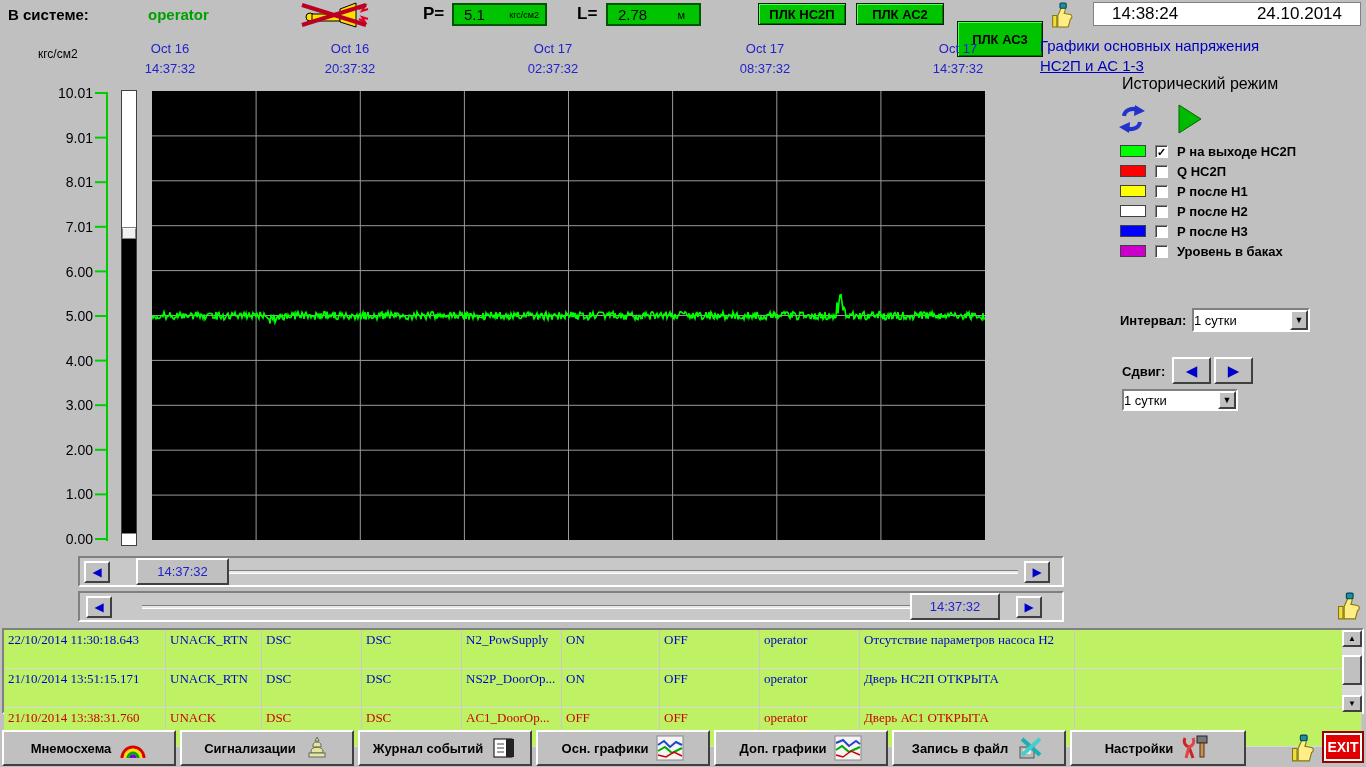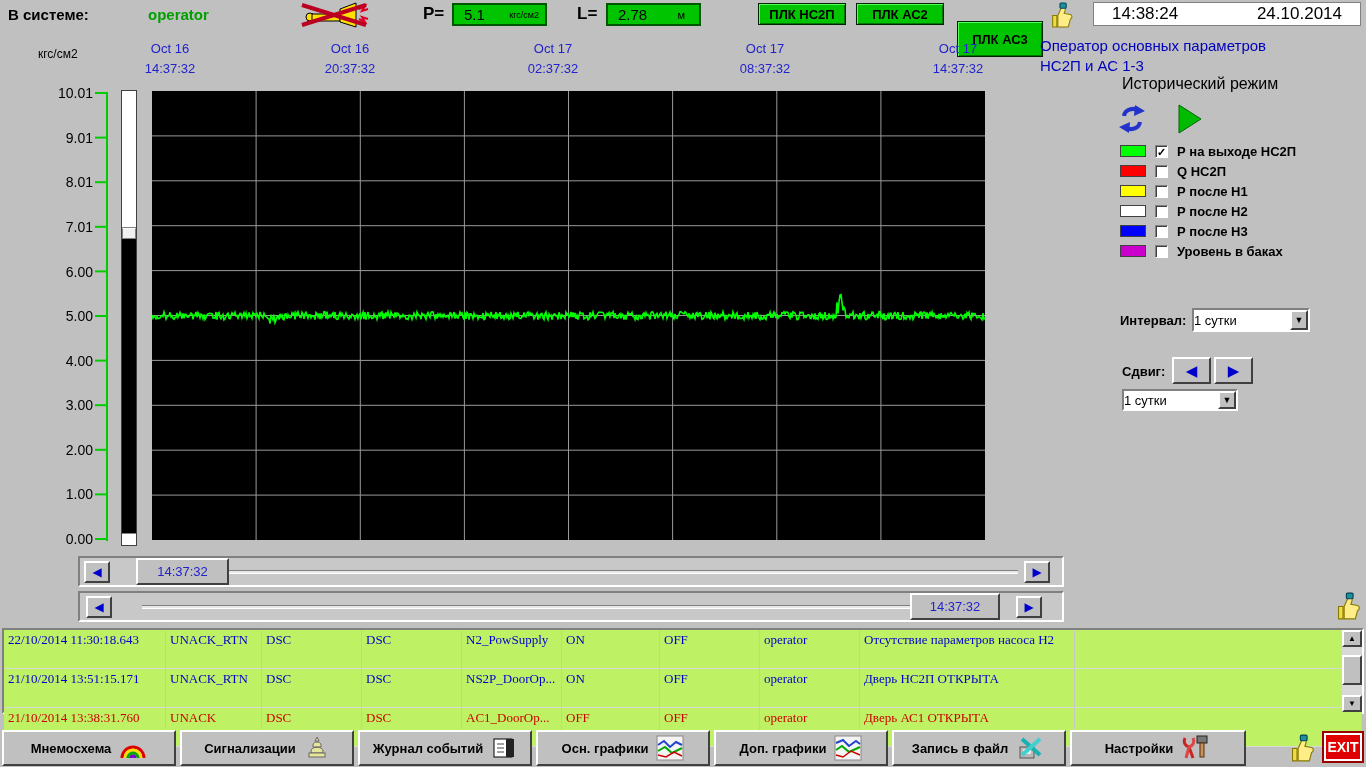--- a/index.html
+++ b/index.html
@@ -152,22 +152,22 @@
     <line x1="0" y1="179.6" x2="833" y2="179.6" stroke="#9a9a9a" stroke-width="1"></line>
     <line x1="0" y1="224.5" x2="833" y2="224.5" stroke="#9a9a9a" stroke-width="1"></line>
     <line x1="0" y1="269.4" x2="833" y2="269.4" stroke="#9a9a9a" stroke-width="1"></line>
     <line x1="0" y1="314.3" x2="833" y2="314.3" stroke="#9a9a9a" stroke-width="1"></line>
     <line x1="0" y1="359.2" x2="833" y2="359.2" stroke="#9a9a9a" stroke-width="1"></line>
     <line x1="0" y1="404.1" x2="833" y2="404.1" stroke="#9a9a9a" stroke-width="1"></line>
     <polyline points="0,223.9 1,227.2 2,225.2 3,226.0 4,227.7 5,225.4 6,227.5 7,227.4 8,226.9 9,225.1 10,224.3 11,225.5 12,221.0 13,224.0 14,228.0 15,225.8 16,225.4 17,224.6 18,221.3 19,226.0 20,225.0 21,227.4 22,228.2 23,226.4 24,226.4 25,221.8 26,226.4 27,224.2 28,221.4 29,223.5 30,227.5 31,222.3 32,227.2 33,223.2 34,223.5 35,225.7 36,226.2 37,225.5 38,224.0 39,222.1 40,222.9 41,228.3 42,224.2 43,224.2 44,221.0 45,226.4 46,221.6 47,223.5 48,226.8 49,223.2 50,224.0 51,227.5 52,223.4 53,228.5 54,226.8 55,223.8 56,223.0 57,222.5 58,222.4 59,222.5 60,222.7 61,227.1 62,226.8 63,227.3 64,221.0 65,228.7 66,222.2 67,221.4 68,225.9 69,227.7 70,225.7 71,223.6 72,228.8 73,227.8 74,225.5 75,223.1 76,222.1 77,227.3 78,227.7 79,225.0 80,221.8 81,223.3 82,223.8 83,221.2 84,224.9 85,224.5 86,227.2 87,224.2 88,222.3 89,222.5 90,226.8 91,224.0 92,221.6 93,225.1 94,222.2 95,227.5 96,225.3 97,221.5 98,225.5 99,224.6 100,227.2 101,221.6 102,222.9 103,222.9 104,225.8 105,222.6 106,225.4 107,227.6 108,220.9 109,223.9 110,225.6 111,227.0 112,222.4 113,224.8 114,225.7 115,226.2 116,227.6 117,228.1 118,232.5 119,223.7 120,226.8 121,228.9 122,223.6 123,231.7 124,229.3 125,225.9 126,225.3 127,228.5 128,222.8 129,226.0 130,224.2 131,228.2 132,228.7 133,223.1 134,222.9 135,227.7 136,223.7 137,226.4 138,226.7 139,226.3 140,221.8 141,223.4 142,221.9 143,228.3 144,221.9 145,224.2 146,220.9 147,223.7 148,226.3 149,226.5 150,221.3 151,223.2 152,227.9 153,222.8 154,221.2 155,223.9 156,227.1 157,223.8 158,223.8 159,226.8 160,224.6 161,225.1 162,225.2 163,228.6 164,221.6 165,222.8 166,225.8 167,222.4 168,228.1 169,222.3 170,226.7 171,224.7 172,220.8 173,221.0 174,227.6 175,220.7 176,227.0 177,225.7 178,223.9 179,225.7 180,223.4 181,221.9 182,227.0 183,221.2 184,227.5 185,228.3 186,228.0 187,223.7 188,221.5 189,224.9 190,222.2 191,224.2 192,227.3 193,225.3 194,222.2 195,225.4 196,226.7 197,228.0 198,225.0 199,226.5 200,223.3 201,224.0 202,225.2 203,228.3 204,225.4 205,223.3 206,227.5 207,224.1 208,222.7 209,228.3 210,223.8 211,221.2 212,228.2 213,221.1 214,228.6 215,224.4 216,221.1 217,227.1 218,225.8 219,225.4 220,227.5 221,227.1 222,222.9 223,225.9 224,225.5 225,228.5 226,224.8 227,222.5 228,225.3 229,221.8 230,221.0 231,228.2 232,222.3 233,227.4 234,221.4 235,224.5 236,220.7 237,224.4 238,227.5 239,221.0 240,223.0 241,224.0 242,226.1 243,221.5 244,226.4 245,222.1 246,222.4 247,223.6 248,227.0 249,225.0 250,225.7 251,223.5 252,225.3 253,224.7 254,228.0 255,227.9 256,228.5 257,224.3 258,224.2 259,225.3 260,228.4 261,225.5 262,222.3 263,224.5 264,226.9 265,221.0 266,223.1 267,224.3 268,225.0 269,228.2 270,222.4 271,224.0 272,223.6 273,226.2 274,228.3 275,223.4 276,221.7 277,224.4 278,226.5 279,221.3 280,220.8 281,221.0 282,224.3 283,227.6 284,223.1 285,227.7 286,223.1 287,225.1 288,222.9 289,225.8 290,223.9 291,226.1 292,223.4 293,225.6 294,226.1 295,225.2 296,224.3 297,227.1 298,221.7 299,222.3 300,226.2 301,223.7 302,221.0 303,227.6 304,224.0 305,226.4 306,227.0 307,224.4 308,221.0 309,223.3 310,222.1 311,226.5 312,228.1 313,221.3 314,227.8 315,221.4 316,222.6 317,228.6 318,222.7 319,222.7 320,224.7 321,227.7 322,222.6 323,225.5 324,224.2 325,224.2 326,228.0 327,225.4 328,226.2 329,226.2 330,226.9 331,222.0 332,228.5 333,228.0 334,222.0 335,224.2 336,223.0 337,224.9 338,226.1 339,220.9 340,224.7 341,226.2 342,224.4 343,226.9 344,221.0 345,228.0 346,223.6 347,224.7 348,221.1 349,227.3 350,226.6 351,224.9 352,227.8 353,225.1 354,223.0 355,226.6 356,224.1 357,228.5 358,227.5 359,222.4 360,225.0 361,227.4 362,222.1 363,224.5 364,222.8 365,226.0 366,220.8 367,226.7 368,227.5 369,227.4 370,225.1 371,225.6 372,221.4 373,225.4 374,225.9 375,222.2 376,221.1 377,224.2 378,221.8 379,223.6 380,222.6 381,224.6 382,227.8 383,226.2 384,223.9 385,222.1 386,228.6 387,224.4 388,226.0 389,222.6 390,222.6 391,226.9 392,228.5 393,222.7 394,221.0 395,226.2 396,228.6 397,223.1 398,225.2 399,224.2 400,228.7 401,224.4 402,223.1 403,223.0 404,224.9 405,224.5 406,228.5 407,221.3 408,224.3 409,228.0 410,223.9 411,225.2 412,226.0 413,227.6 414,221.3 415,223.4 416,222.7 417,226.3 418,225.3 419,220.8 420,226.2 421,221.5 422,226.2 423,221.9 424,227.7 425,224.5 426,228.6 427,224.6 428,221.2 429,222.4 430,222.6 431,222.3 432,227.9 433,227.2 434,226.1 435,225.5 436,228.8 437,227.8 438,221.3 439,225.7 440,224.3 441,221.0 442,224.9 443,227.4 444,226.1 445,224.0 446,222.1 447,221.0 448,221.2 449,221.2 450,221.2 451,221.6 452,223.4 453,227.6 454,224.5 455,222.6 456,223.7 457,221.8 458,225.7 459,222.1 460,222.4 461,220.8 462,227.2 463,222.2 464,226.5 465,227.2 466,226.9 467,223.7 468,222.7 469,227.4 470,223.0 471,224.2 472,228.5 473,224.0 474,228.6 475,224.8 476,221.3 477,223.2 478,222.9 479,223.3 480,221.5 481,225.7 482,226.0 483,228.5 484,223.8 485,228.2 486,228.6 487,224.4 488,224.5 489,227.6 490,227.5 491,223.0 492,222.0 493,225.4 494,221.7 495,224.4 496,223.7 497,225.1 498,228.4 499,221.6 500,220.8 501,221.4 502,223.8 503,227.7 504,223.5 505,222.4 506,226.4 507,225.2 508,223.0 509,221.7 510,224.8 511,227.4 512,223.2 513,223.8 514,220.7 515,227.4 516,224.8 517,223.3 518,221.2 519,226.2 520,221.8 521,226.3 522,227.9 523,223.0 524,226.8 525,227.4 526,225.0 527,223.5 528,220.8 529,220.9 530,221.6 531,222.4 532,222.8 533,220.8 534,221.7 535,224.2 536,225.6 537,222.3 538,227.1 539,224.6 540,227.6 541,221.9 542,225.8 543,227.8 544,222.3 545,221.6 546,226.1 547,222.2 548,221.6 549,223.8 550,228.4 551,227.9 552,226.4 553,225.0 554,221.2 555,226.6 556,226.5 557,221.0 558,228.5 559,221.2 560,223.1 561,226.6 562,227.9 563,221.8 564,226.1 565,227.7 566,222.6 567,226.7 568,226.2 569,223.7 570,224.6 571,220.8 572,224.2 573,228.4 574,225.3 575,227.5 576,225.6 577,223.5 578,224.5 579,224.2 580,227.4 581,220.9 582,223.5 583,227.9 584,223.4 585,221.9 586,228.4 587,225.5 588,226.7 589,227.7 590,227.4 591,226.0 592,228.5 593,223.7 594,224.7 595,226.4 596,221.1 597,227.1 598,224.6 599,224.9 600,227.4 601,223.3 602,225.8 603,221.3 604,227.8 605,221.0 606,224.4 607,226.8 608,228.5 609,225.3 610,228.2 611,227.8 612,225.2 613,227.2 614,228.4 615,223.7 616,223.6 617,223.9 618,221.1 619,226.8 620,223.6 621,226.7 622,221.1 623,222.2 624,227.0 625,222.9 626,227.3 627,225.9 628,224.4 629,225.3 630,221.8 631,222.1 632,220.8 633,223.1 634,221.0 635,221.1 636,221.8 637,225.7 638,227.3 639,221.6 640,226.7 641,220.7 642,221.5 643,222.2 644,224.4 645,228.6 646,228.5 647,226.0 648,221.3 649,222.0 650,221.4 651,221.3 652,226.4 653,225.2 654,226.4 655,224.8 656,223.8 657,223.8 658,227.0 659,227.6 660,223.4 661,224.7 662,228.4 663,222.4 664,227.9 665,226.9 666,228.2 667,222.7 668,221.9 669,227.4 670,222.8 671,228.3 672,226.8 673,221.2 674,228.0 675,228.6 676,227.7 677,222.3 678,227.1 679,226.3 680,224.3 681,227.9 682,224.0 683,226.8 684,226.0 685,211.4 686,222.5 687,210.8 688,204.1 689,203.7 690,211.5 691,219.4 692,216.3 693,218.4 694,226.4 695,224.8 696,226.5 697,226.8 698,223.0 699,223.6 700,223.1 701,220.9 702,227.6 703,226.5 704,223.5 705,224.2 706,225.3 707,228.2 708,222.2 709,227.2 710,224.1 711,221.7 712,220.7 713,227.5 714,228.7 715,228.1 716,223.0 717,227.5 718,223.9 719,224.5 720,221.2 721,221.3 722,225.5 723,226.1 724,224.5 725,223.4 726,227.2 727,220.7 728,220.8 729,225.6 730,224.1 731,228.2 732,222.5 733,228.7 734,228.5 735,225.7 736,223.2 737,228.0 738,222.5 739,222.3 740,227.6 741,227.2 742,222.5 743,221.5 744,223.5 745,227.7 746,221.1 747,228.1 748,228.5 749,228.2 750,224.5 751,221.0 752,227.9 753,226.5 754,228.0 755,225.3 756,225.8 757,225.0 758,227.8 759,224.5 760,224.4 761,228.4 762,226.5 763,221.2 764,222.2 765,224.0 766,223.3 767,226.8 768,221.3 769,221.0 770,227.8 771,221.9 772,221.0 773,221.9 774,227.4 775,221.5 776,227.7 777,223.3 778,221.6 779,224.1 780,221.1 781,226.2 782,222.7 783,224.8 784,226.7 785,225.7 786,227.0 787,223.0 788,228.2 789,222.3 790,225.8 791,225.6 792,226.2 793,224.0 794,226.9 795,224.8 796,222.7 797,225.3 798,223.0 799,221.6 800,223.2 801,224.2 802,225.0 803,222.1 804,224.0 805,226.7 806,227.2 807,225.2 808,224.6 809,223.6 810,225.3 811,228.1 812,226.7 813,222.6 814,227.0 815,221.6 816,223.2 817,221.2 818,226.6 819,228.4 820,221.7 821,224.9 822,222.6 823,222.5 824,225.0 825,227.0 826,226.1 827,225.6 828,226.4 829,227.2 830,228.6 831,222.2 832,228.0 833,226.7 " fill="none" stroke="#00ff00" stroke-width="1.6"></polyline>
   </svg>
 
 <div class="a" style="left:1040px;top:36px;font-size:15px;line-height:20px">
-  <div style="color: rgb(0, 0, 187);">Оператор основных параметров</div>
-  <div style="color: rgb(0, 0, 187);">НС2П и АС 1-3</div>
+  <div style="color: rgb(0, 0, 187);">Графики основных напряжения</div>
+  <div style="color: rgb(0, 0, 187); text-decoration: underline;">НС2П и АС 1-3</div>
 </div>
 <div class="a" style="left:1122px;top:75px;font-size:16px">Исторический режим</div>
 
 <svg class="a" style="left:1117px;top:103px" width="30" height="32">
   <path d="M7 13 A9 8 0 0 1 23 9" stroke="#2233cc" stroke-width="4" fill="none"></path>
   <polygon points="18,2 28,8 17,13" fill="#2233cc"></polygon>
   <path d="M23 19 A9 8 0 0 1 7 23" stroke="#2233cc" stroke-width="4" fill="none"></path>
   <polygon points="12,30 2,24 13,19" fill="#2233cc"></polygon>
 </svg>
 <svg class="a" style="left:1177px;top:103px" width="26" height="32">

